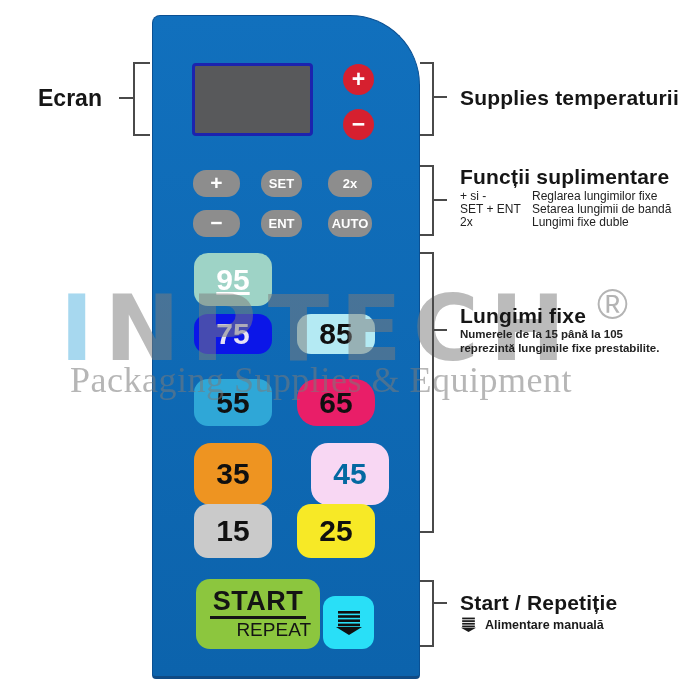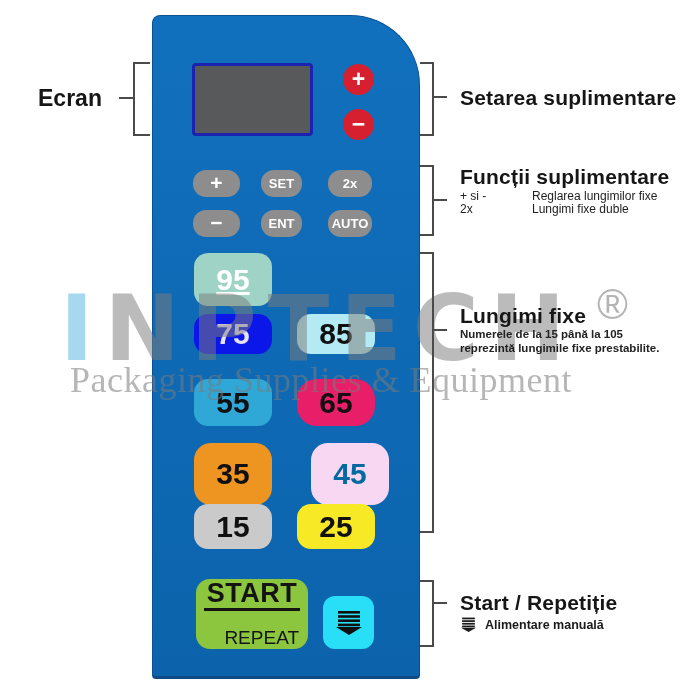--- a/index.html
+++ b/index.html
@@ -38,25 +38,25 @@
   .fn-ent{left:108px;top:194px;width:41px;}
   .fn-auto{left:175px;top:194px;width:44px;}
   .len-btn{
     position:absolute;width:78px;border-radius:14px;
     display:flex;align-items:center;justify-content:center;
     font-weight:bold;font-size:30px;cursor:pointer;
   }
   .c1{left:41px;} .c2{left:144px;}
   .r1{top:237px;height:53px;text-decoration:underline;} .r2{top:298px;height:40px;}
   .r3{top:363px;height:47px;} .r4{top:427px;height:62px;border-radius:17px;}
-  .r5{top:488px;height:45px;}
+  .r5{top:488px;height:54px;}
   .start-btn{
-    position:absolute;left:43px;top:563px;width:112px;height:70px;
+    position:absolute;left:43px;top:563px;width:124px;height:70px;
     background:#8cc63e;border-radius:14px;cursor:pointer;
-    display:flex;flex-direction:column;align-items:center;justify-content:space-between;
+    display:flex;flex-direction:column;align-items:center;justify-content:center;
     color:#141414;
   }
   .start-line1{
     font-weight:bold;font-size:27px;line-height:1.05;letter-spacing:0.5px;
     border-bottom:3px solid #141414;padding:0 3px 1px 3px;
   }
   .start-line2{font-size:19px;line-height:1.1;align-self:flex-end;margin-right:9px;margin-top:1px;}
   .feed-btn{
     position:absolute;left:170px;top:580px;width:51px;height:53px;
     background:#29dff7;border-radius:12px;cursor:pointer;
@@ -147,30 +147,33 @@
   <div class="ann ecran-label">Ecran</div>
   <div class="bk" style="left:133px;top:62px;width:2px;height:74px;"></div>
   <div class="bk" style="left:133px;top:62px;width:17px;height:2px;"></div>
   <div class="bk" style="left:133px;top:134px;width:17px;height:2px;"></div>
   <div class="bk" style="left:119px;top:97px;width:14px;height:2px;"></div>
 
   <div class="bk" style="left:432px;top:62px;width:2px;height:74px;"></div>
   <div class="bk" style="left:420px;top:62px;width:14px;height:2px;"></div>
   <div class="bk" style="left:420px;top:134px;width:14px;height:2px;"></div>
   <div class="bk" style="left:434px;top:96px;width:13px;height:2px;"></div>
-  <div class="ann ann-h temp-label">Setarea suplimentare</div>
+  <div class="ann ann-h temp-label">Supplies temperaturii</div>
 
   <div class="bk" style="left:432px;top:165px;width:2px;height:71px;"></div>
   <div class="bk" style="left:420px;top:165px;width:14px;height:2px;"></div>
   <div class="bk" style="left:420px;top:234px;width:14px;height:2px;"></div>
   <div class="bk" style="left:434px;top:199px;width:13px;height:2px;"></div>
   <div class="ann ann-h func-title">Funcții suplimentare</div>
   <div class="ann func-rows">
     <div class="func-row">
       <span class="func-key">+ si -</span><span>Reglarea lungimilor fixe</span>
+    </div>
+    <div class="func-row">
+      <span class="func-key">SET + ENT</span><span>Setarea lungimii de bandă</span>
     </div>
     <div class="func-row">
       <span class="func-key">2x</span><span>Lungimi fixe duble</span>
     </div>
   </div>
 
   <div class="bk" style="left:432px;top:252px;width:2px;height:281px;"></div>
   <div class="bk" style="left:420px;top:252px;width:14px;height:2px;"></div>
   <div class="bk" style="left:420px;top:531px;width:14px;height:2px;"></div>
   <div class="bk" style="left:434px;top:329px;width:13px;height:2px;"></div>

